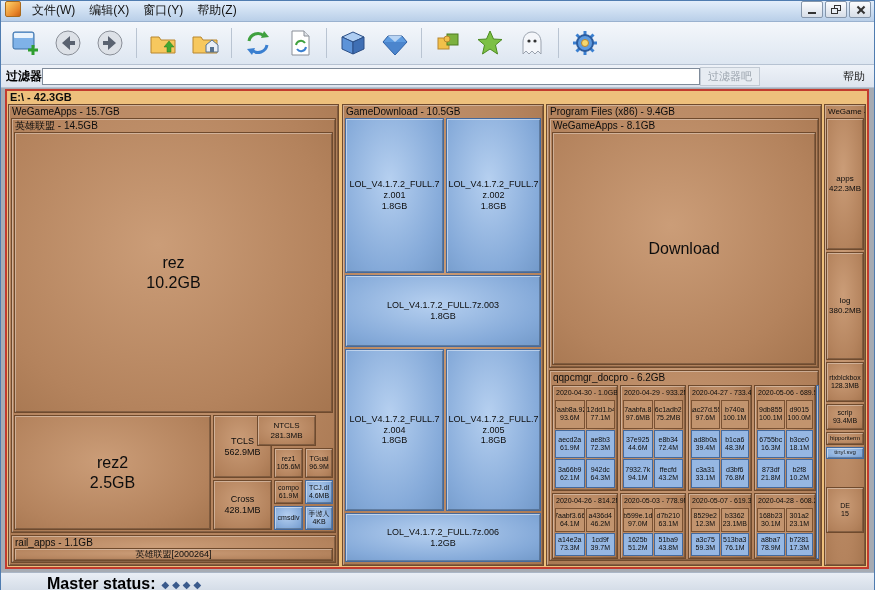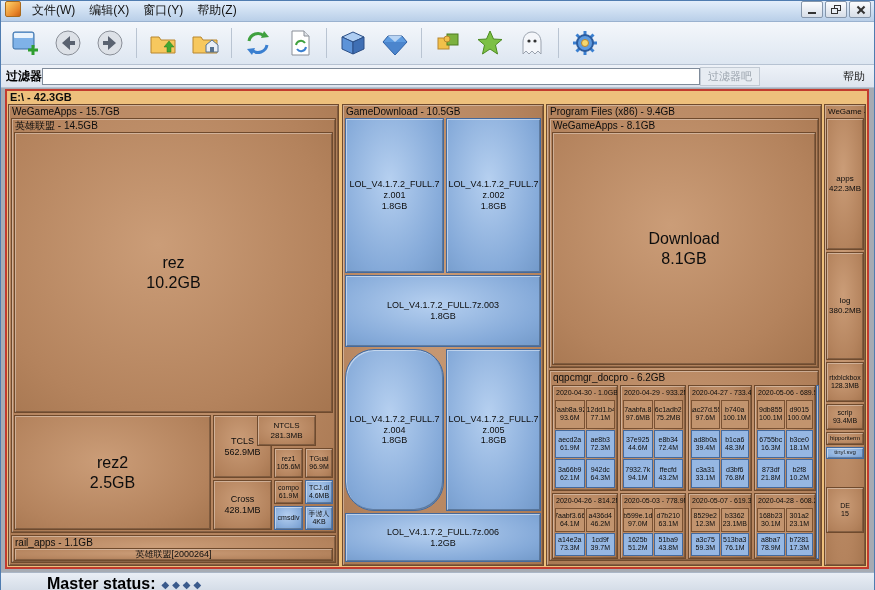--- a/index.html
+++ b/index.html
@@ -285,21 +285,21 @@
             <div class="lbl-line">LOL_V4.1.7.2_FULL.7z.002</div>
             <div class="lbl-line">1.8GB</div>
           </div>
         </div>
         <div class="blk file" style="left: 340px; top: 186px; width: 196px; height: 72px; font-size: 9px;">
           <div class="blk-label">
             <div class="lbl-line">LOL_V4.1.7.2_FULL.7z.003</div>
             <div class="lbl-line">1.8GB</div>
           </div>
         </div>
-        <div class="blk file" style="left: 340px; top: 260px; width: 99px; height: 162px; font-size: 9px; border-radius: 29px;">
+        <div class="blk file" style="left: 340px; top: 260px; width: 99px; height: 162px; font-size: 9px;">
           <div class="blk-label">
             <div class="lbl-line">LOL_V4.1.7.2_FULL.7z.004</div>
             <div class="lbl-line">1.8GB</div>
           </div>
         </div>
         <div class="blk file" style="left: 441px; top: 260px; width: 95px; height: 162px; font-size: 9px;">
           <div class="blk-label">
             <div class="lbl-line">LOL_V4.1.7.2_FULL.7z.005</div>
             <div class="lbl-line">1.8GB</div>
           </div>
@@ -312,21 +312,20 @@
         </div>
         <div class="blk folder" style="left: 541px; top: 15px; width: 276px; height: 462px;">
           <div class="blk-header">Program Files (x86) - 9.4GB</div>
         </div>
         <div class="blk folder" style="left: 544px; top: 29px; width: 270px; height: 250px;">
           <div class="blk-header">WeGameApps - 8.1GB</div>
         </div>
         <div class="blk folder" style="left: 547px; top: 43px; width: 264px; height: 233px;">
           <div class="blk-label">
             <div class="lbl-line">Download</div>
-            <div class="lbl-line">8.1GB</div>
           </div>
         </div>
         <div class="blk folder" style="left: 544px; top: 281px; width: 270px; height: 191px;">
           <div class="blk-header">qqpcmgr_docpro - 6.2GB</div>
         </div>
         <div class="blk folder" style="left: 547px; top: 296px; width: 66px; height: 106px;">
           <div class="blk-header" style="font-size: 7px;">2020-04-30 - 1.0GB</div>
           <div class="cells">
             <div class="cell folder">
               <div>7aab8a.92</div>

